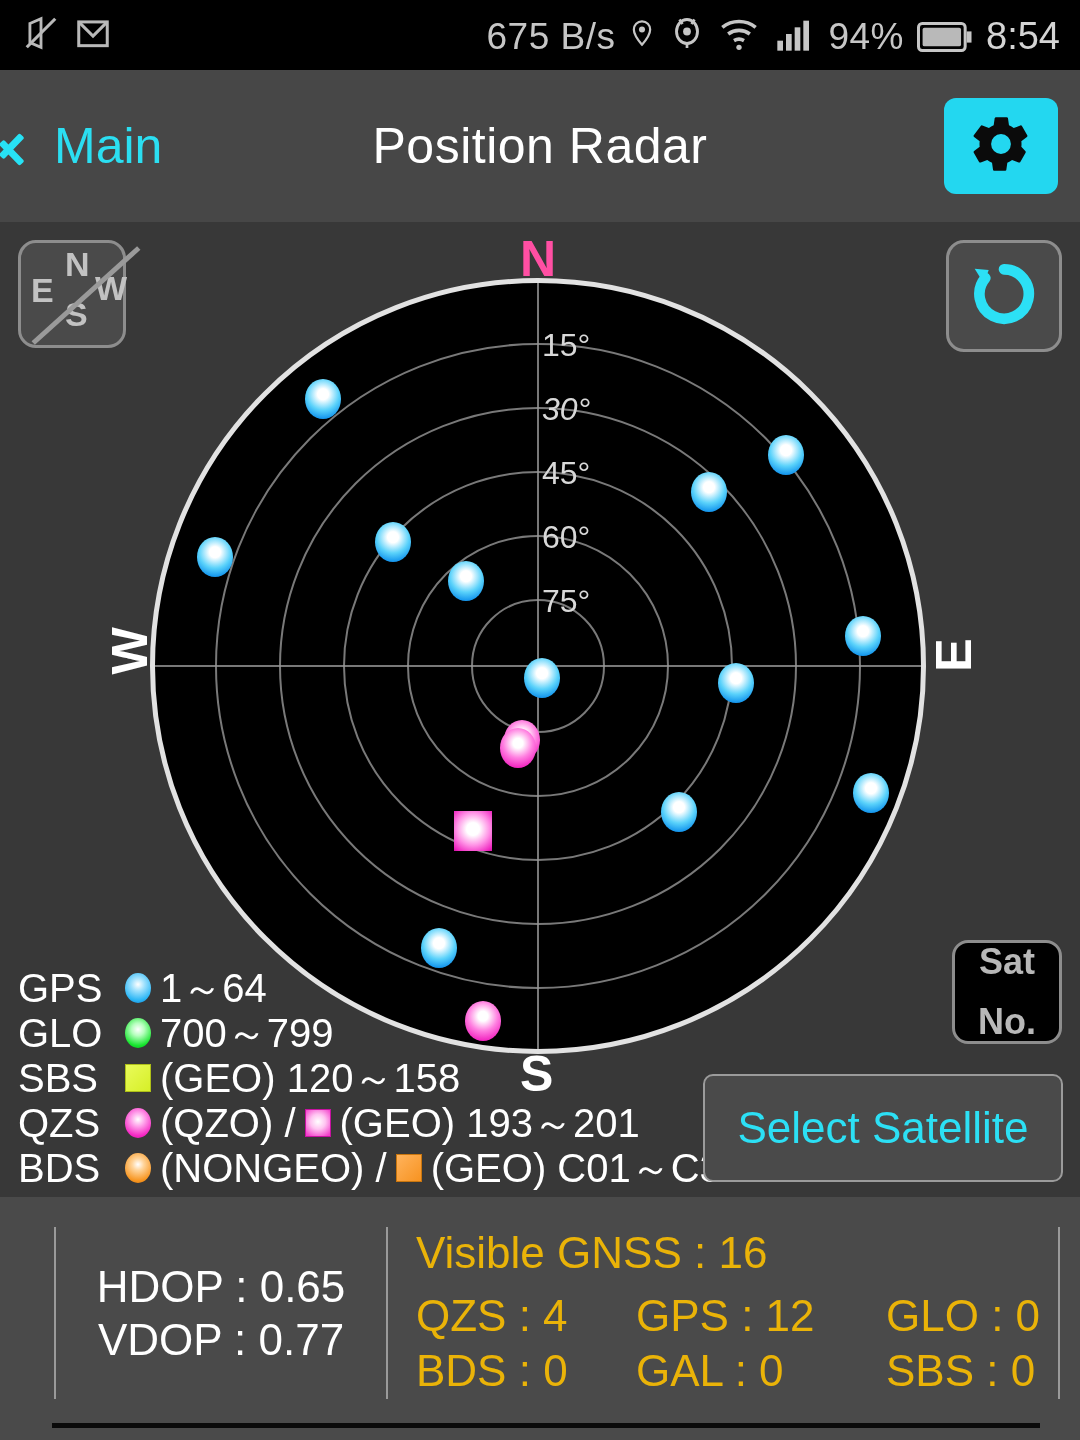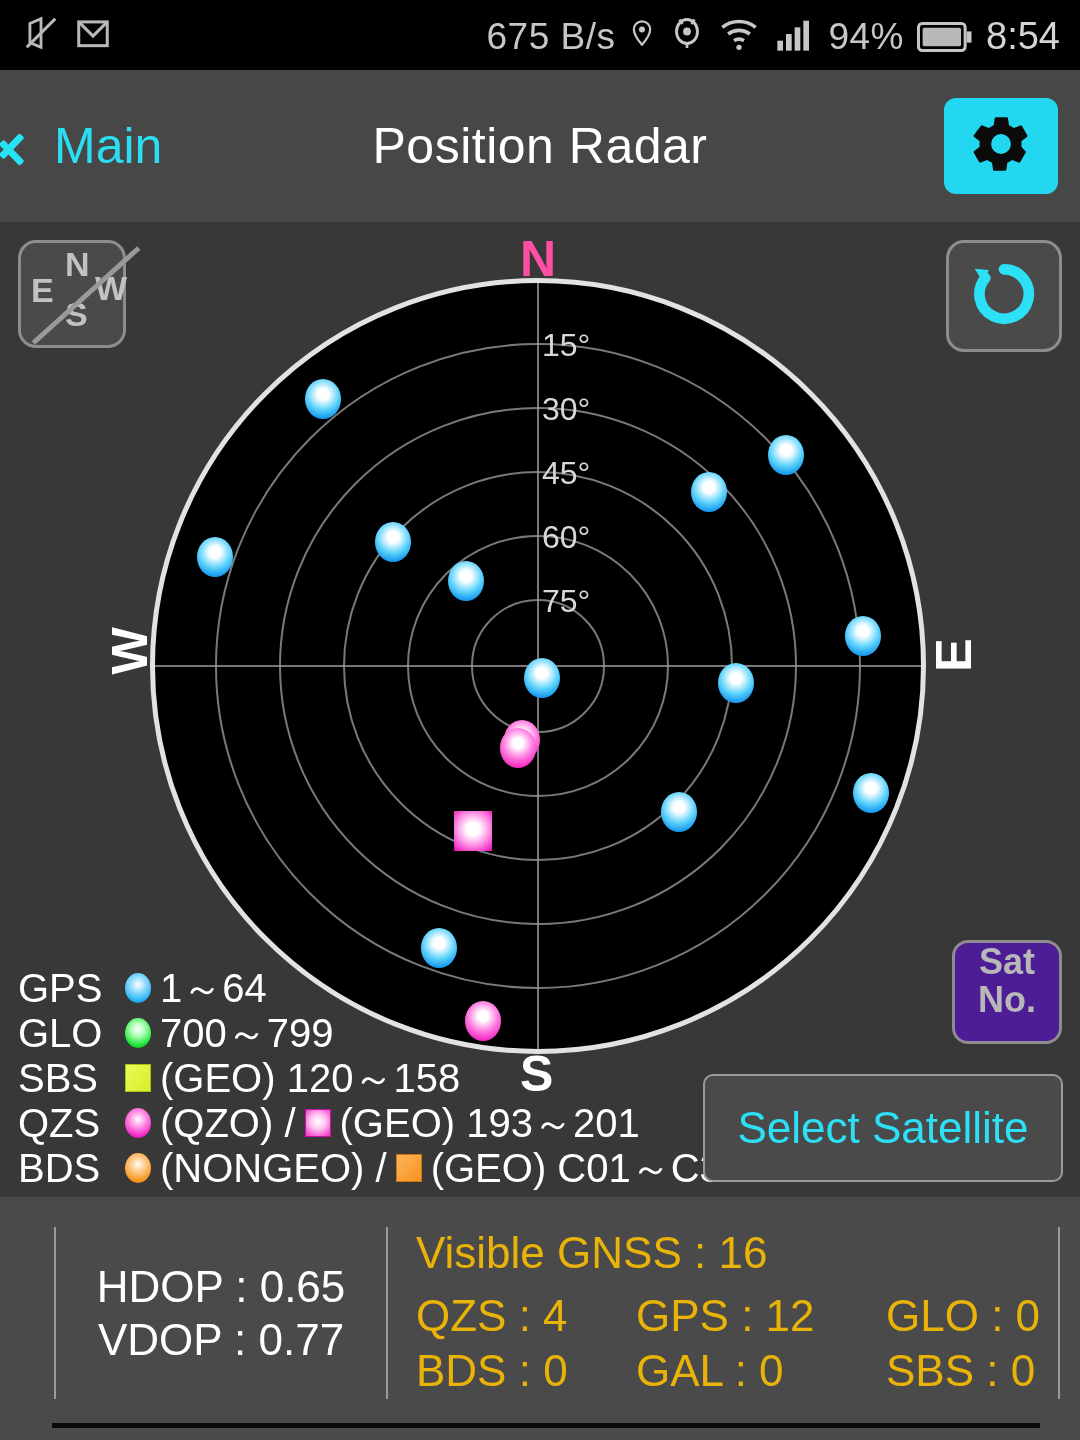--- a/index.html
+++ b/index.html
@@ -132,22 +132,22 @@
     width: 116px; height: 112px; border-radius: 18px;
     background: #4a4a4a; border: 3px solid #8d8d8d;
     display: flex; align-items: center; justify-content: center;
     cursor: pointer;
   }
 
   
   .satno-btn {
     position: absolute; right: 18px; top: 718px;
     width: 110px; height: 104px; border-radius: 16px;
-    background: #4c1d95; border: 3px solid #8d8d8d;
-    display: flex; flex-direction: column; align-items: center; justify-content: flex-start;
+    background: #000000; border: 3px solid #8d8d8d;
+    display: flex; flex-direction: column; align-items: center; justify-content: space-between;
     color: #b8b8b8; font-size: 36px; font-weight: bold; line-height: 1.05;
     cursor: pointer;
   }
 
   
   .select-sat-btn {
     position: absolute; left: 703px; top: 852px;
     width: 360px; height: 108px; border-radius: 10px;
     background: #4a4a4a; border: 2px solid #9b9b9b;
     display: flex; align-items: center; justify-content: center;
@@ -294,21 +294,21 @@
     <div class="radar-disc">
       <div class="ring" style="width:646px;height:646px;"></div>
       <div class="ring" style="width:518px;height:518px;"></div>
       <div class="ring" style="width:390px;height:390px;"></div>
       <div class="ring" style="width:262px;height:262px;"></div>
       <div class="ring" style="width:134px;height:134px;"></div>
       <div class="cross-v"></div>
       <div class="cross-h"></div>
 
       <span class="deg-lbl" style="top:44px;">15°</span>
-      <span class="deg-lbl" style="top:108px;">30°</span>
+      <span class="deg-lbl" style="top:108px;font-style:italic;">30°</span>
       <span class="deg-lbl" style="top:172px;">45°</span>
       <span class="deg-lbl" style="top:236px;">60°</span>
       <span class="deg-lbl" style="top:300px;">75°</span>
     </div>
 
     <div id="sat-layer" style="position:absolute;left:150px;top:56px;width:776px;height:776px;pointer-events:none;">
         <div class="sat" style="left: 173px; top: 121px;">
           <div class="sat-dot gps-dot"></div>
         </div>
         <div class="sat" style="left: 636px; top: 177px;">

